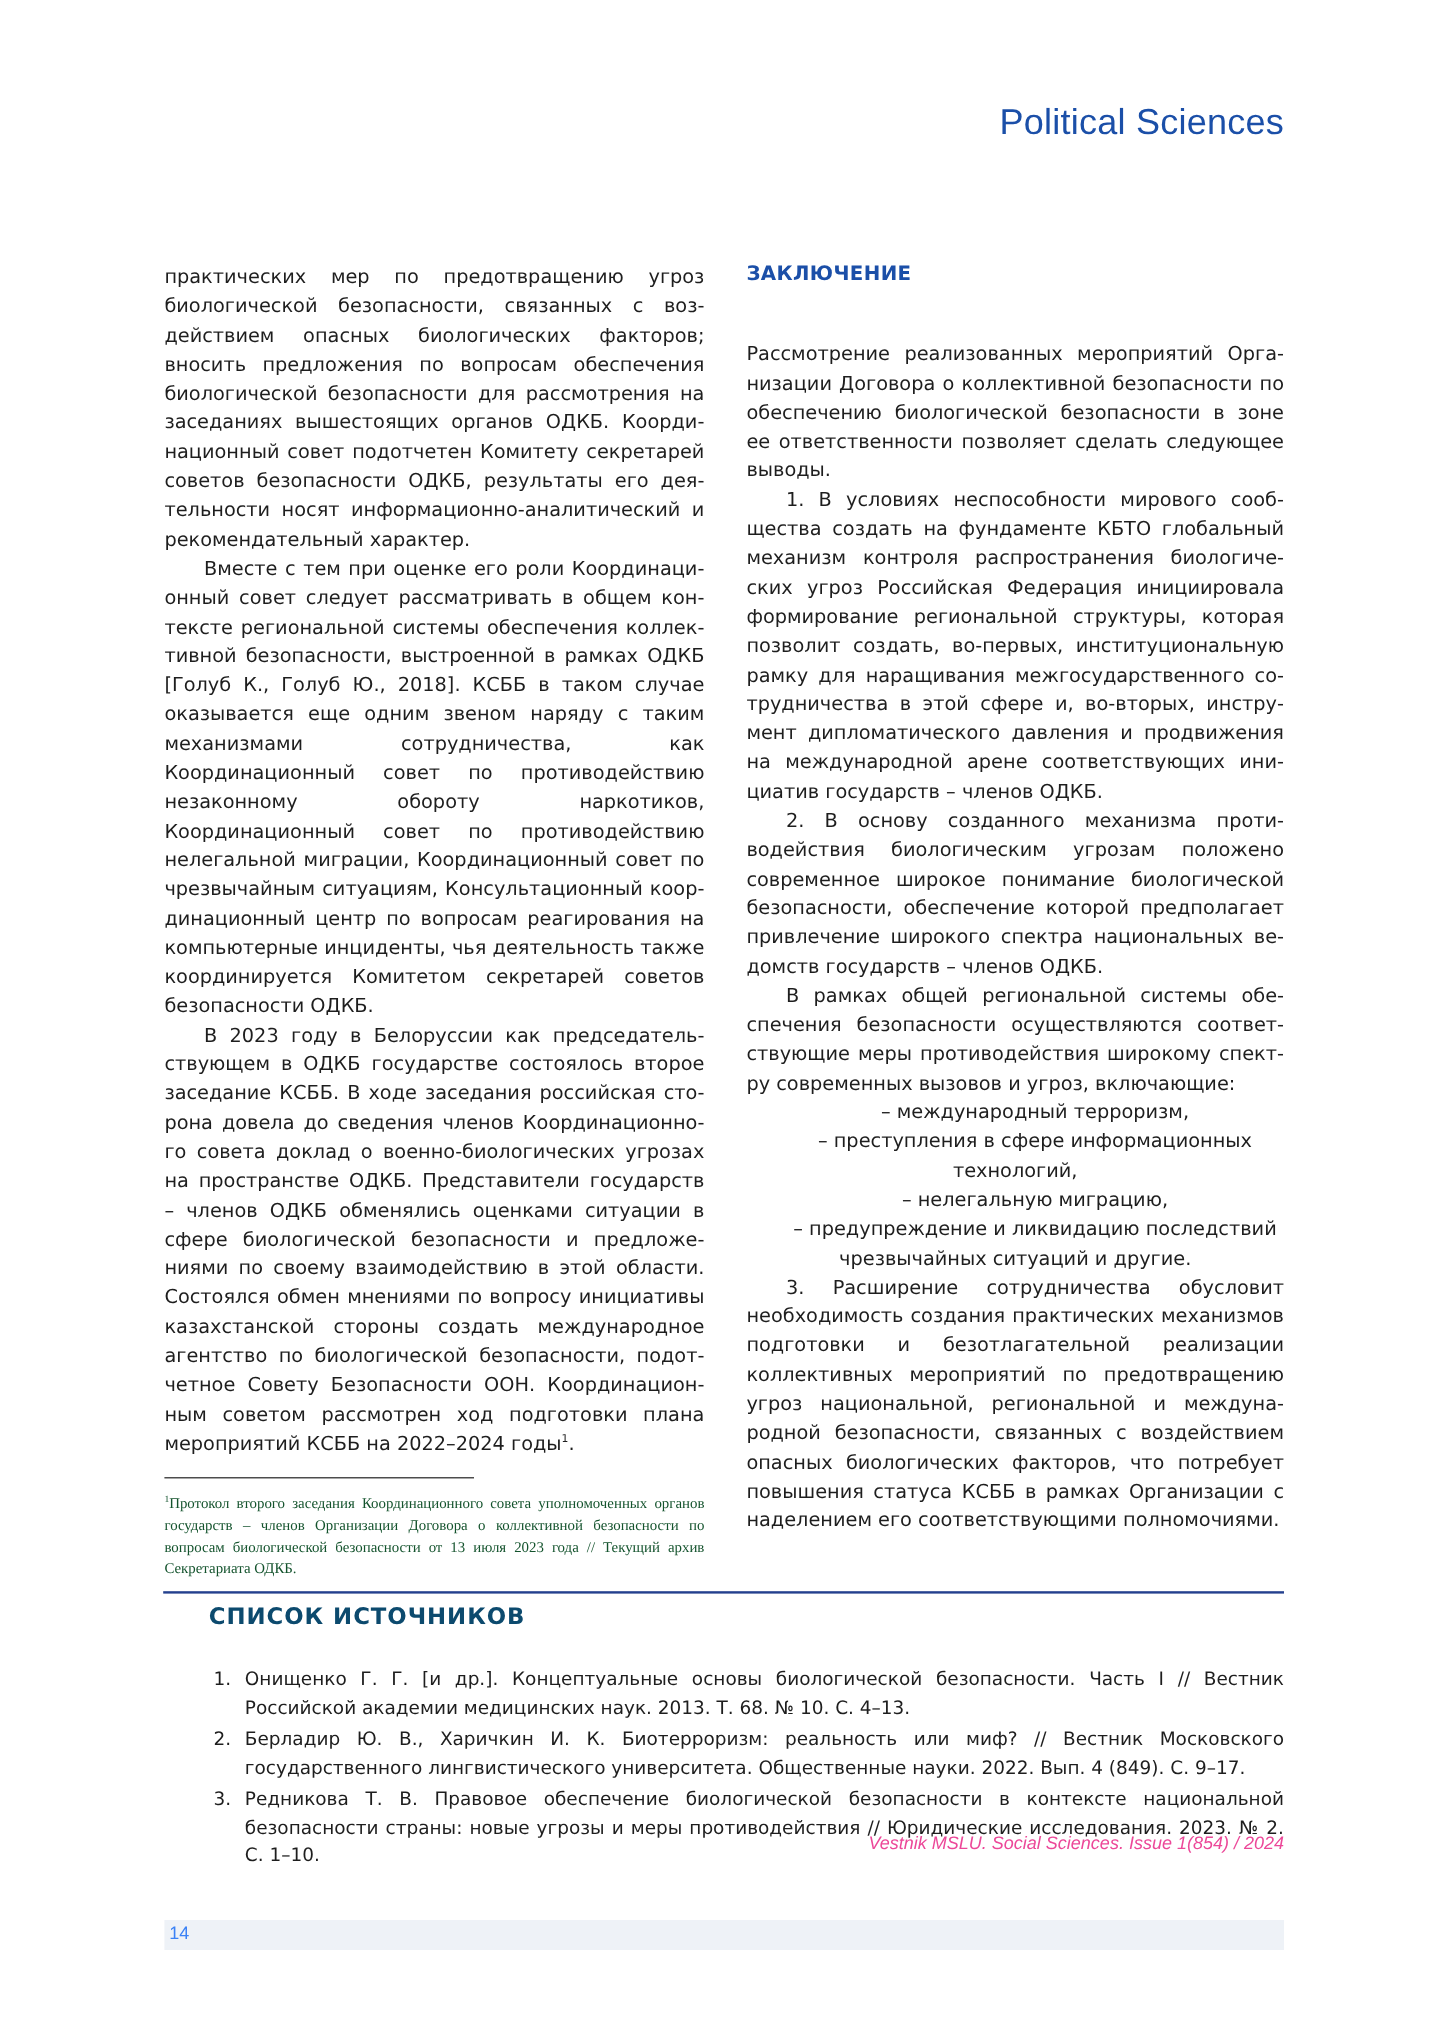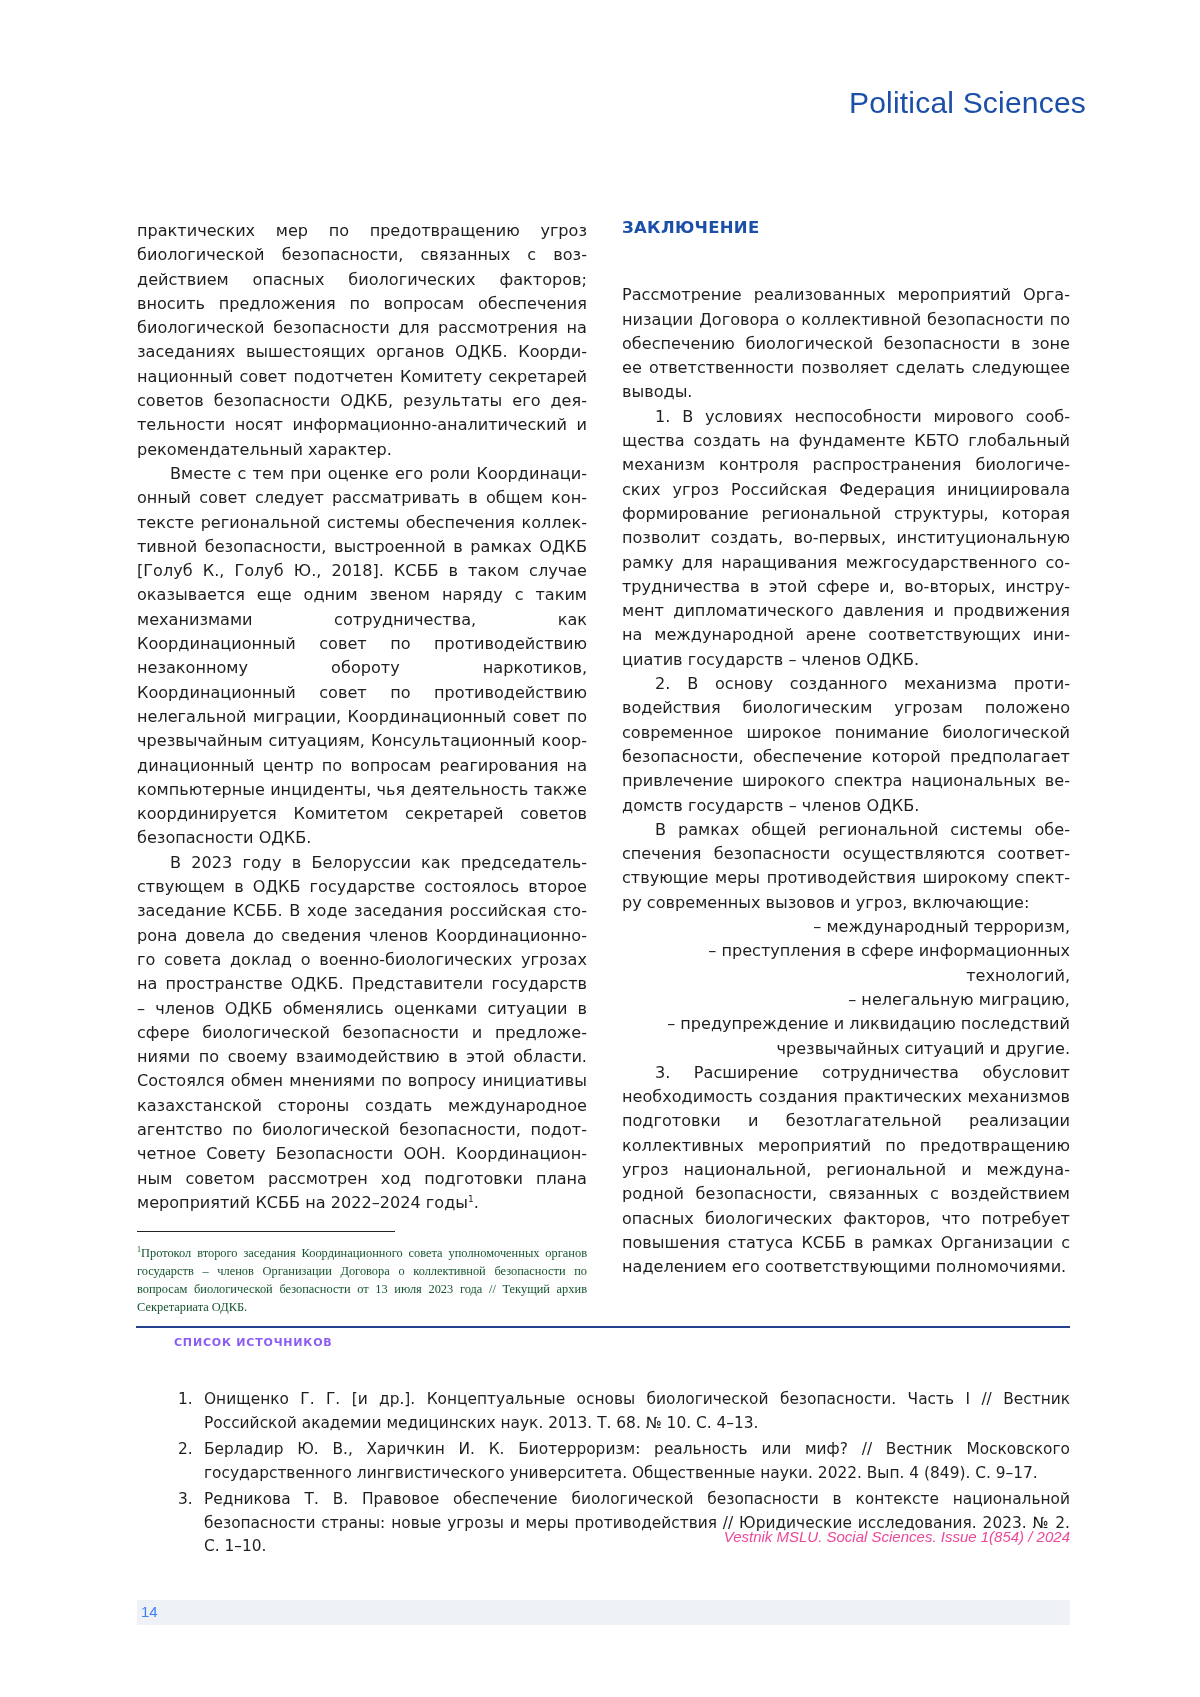--- a/index.html
+++ b/index.html
@@ -1,36 +1,36 @@
 <!DOCTYPE html>
 <html><head>
   <meta charset="utf-8">
   <style>
     html, body { margin: 0; padding: 0; background: #ffffff; }
     body { width: 1200px; height: 1697px; position: relative; overflow: hidden;
            font-family: "DejaVu Sans", sans-serif; color: #1e1e1e; }
-    .running-head { position: absolute; right: 114px; top: 86px; font-family: "Liberation Sans", sans-serif;
+    .running-head { position: absolute; right: 130px; top: 86px; font-family: "Liberation Sans", sans-serif;
                     font-size: 30px; color: #1b4fa8; letter-spacing: 0.2px; margin-left: 48px; }
     .col { position: absolute; top: 188px; width: 450px; font-size: 16.1px; line-height: 24.3px;
            text-align: justify; hyphens: manual; margin-top: 31px; }
     .col-left { left: 137px; }
     .col-right { left: 622px; width: 448px; }
     .col p { margin: 0; }
     .col p.indent { text-indent: 33px; }
     .section-title { font-family: "DejaVu Sans", sans-serif; font-weight: bold; color: #1b4fa8;
                      font-size: 16.5px; margin: 0 0 40px 0; letter-spacing: 0.3px; position: relative; top: -3px; }
-    .dash-item { text-indent: 33px; text-align: right; }
+    .dash-item { text-indent: 33px; text-align: center; }
     .footnote-rule { width: 258px; height: 1px; background: #222; margin: 16px 0 12px 0; }
     .footnote { font-family: Liberation Serif, serif; font-size: 12.4px; line-height: 18px; color: #14532d;
                 text-align: justify; }
     .footnote sup { font-size: 8px; }
     sup { font-size: 9px; line-height: 0; }
     .refs-rule { position: absolute; left: 136px; top: 1326px; width: 934px; height: 2px; background: #24408e; }
     .refs-title { position: absolute; left: 174px; top: 1336px; font-family: "DejaVu Sans", sans-serif;
-                  font-weight: bold; font-size: 11px; color: #8b5cf6; letter-spacing: 0.8px; }
+                  font-weight: bold; font-size: 19px; color: #0c4a6e; letter-spacing: 0.8px; }
     .refs-list { position: absolute; left: 178px; top: 1388px; width: 892px; margin: 0; padding: 0; list-style: none;
                  font-size: 15.4px; line-height: 23.5px; }
     .refs-list li { position: relative; padding-left: 26px; text-align: justify; margin-bottom: 3px; }
     .refs-list li .num { position: absolute; left: 0; top: 0; }
     .footer-band { position: absolute; left: 137px; top: 1600px; width: 933px; height: 25px; background: #eef2f7; }
     .page-num { position: absolute; left: 141px; top: 1603px; font-family: "Liberation Sans", sans-serif;
                 font-size: 15px; color: #3b82f6; }
     .journal-line { position: absolute; right: 130px; top: 1528px; font-family: "Liberation Sans", sans-serif;
                     font-size: 15px; font-style: italic; color: #ec4899; }
   </style>

